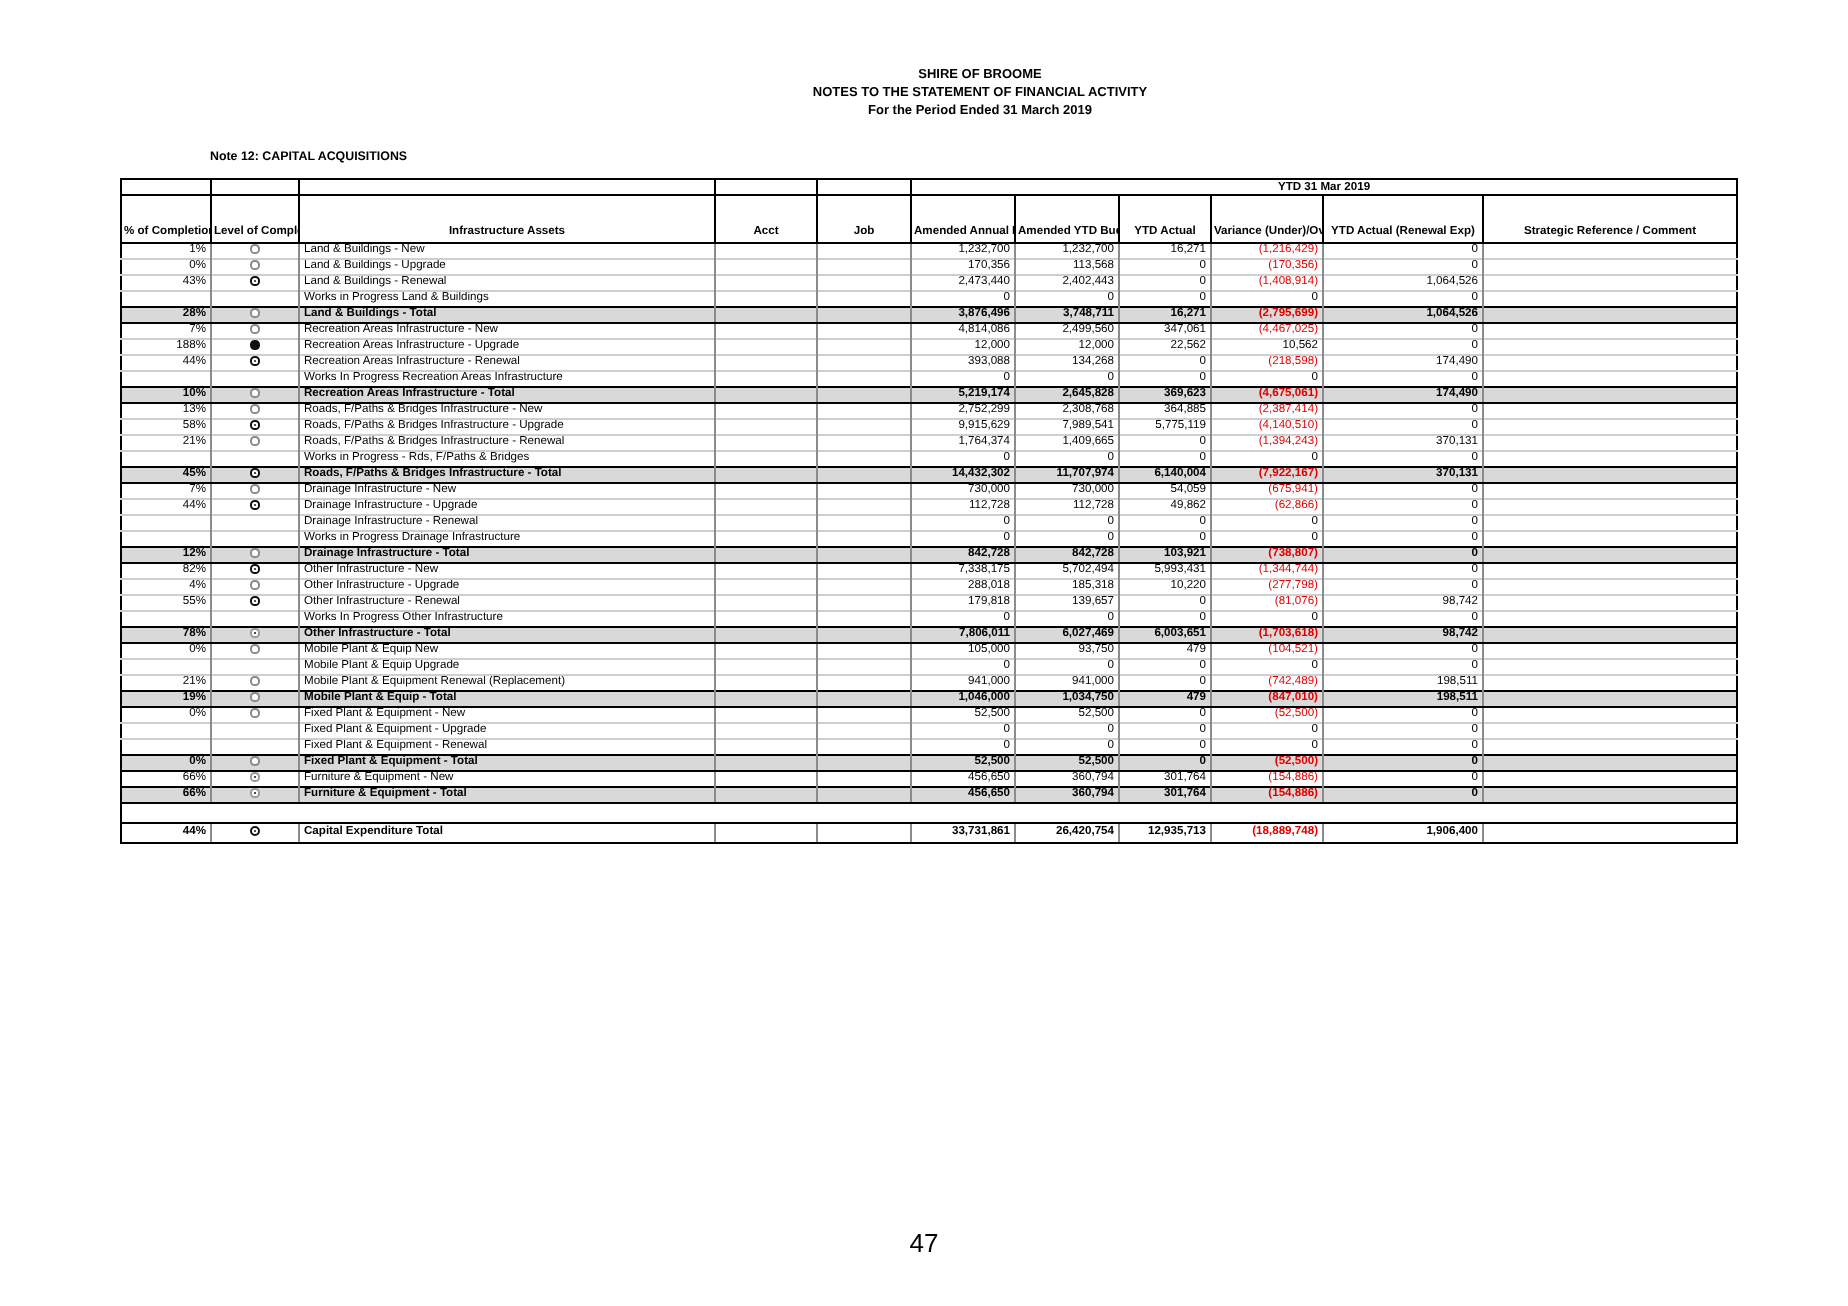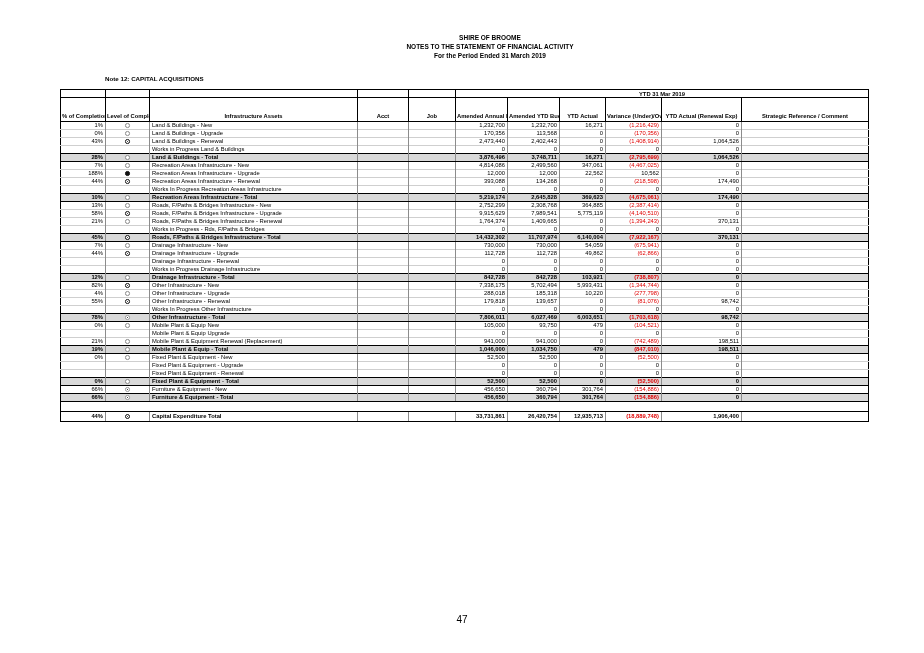--- a/index.html
+++ b/index.html
@@ -37,21 +37,21 @@
   tbody.capital td:last-child { border-right:none; }
 
   .c { display:inline-block; width:4.6px; height:4.6px; border-radius:50%; position:relative; vertical-align:middle; }
   .c-open { border:1px solid #8a8a8a; background:#fff; }
   .c-dot { border:1px solid #111; background:#fff; }
   .c-ringdot { border:1px solid #9a9a9a; background:#fff; }
   .c-full { background:#111; border:1px solid #111; }
   .c-dot::after, .c-ringdot::after { content:""; position:absolute; left:0; right:0; top:0; bottom:0; margin:auto; width:1.8px; height:1.8px; border-radius:50%; background:#111; }
   .c-big { width:5.4px; height:5.4px; border-width:1.2px; }
 
-  .page-number { position:absolute; top:614px; left:0; width:924px; text-align:center; font-size:10px; }
+  .page-number { position:absolute; top:614px; left:0; width:924px; text-align:center; font-size:13px; }
 </style>
 </head>
 <body>
 
 <div class="page">
 
   <div class="doc-header">
     <div>SHIRE OF BROOME</div>
     <div>NOTES TO THE STATEMENT OF FINANCIAL ACTIVITY</div>
     <div>For the Period Ended 31 March 2019</div>

